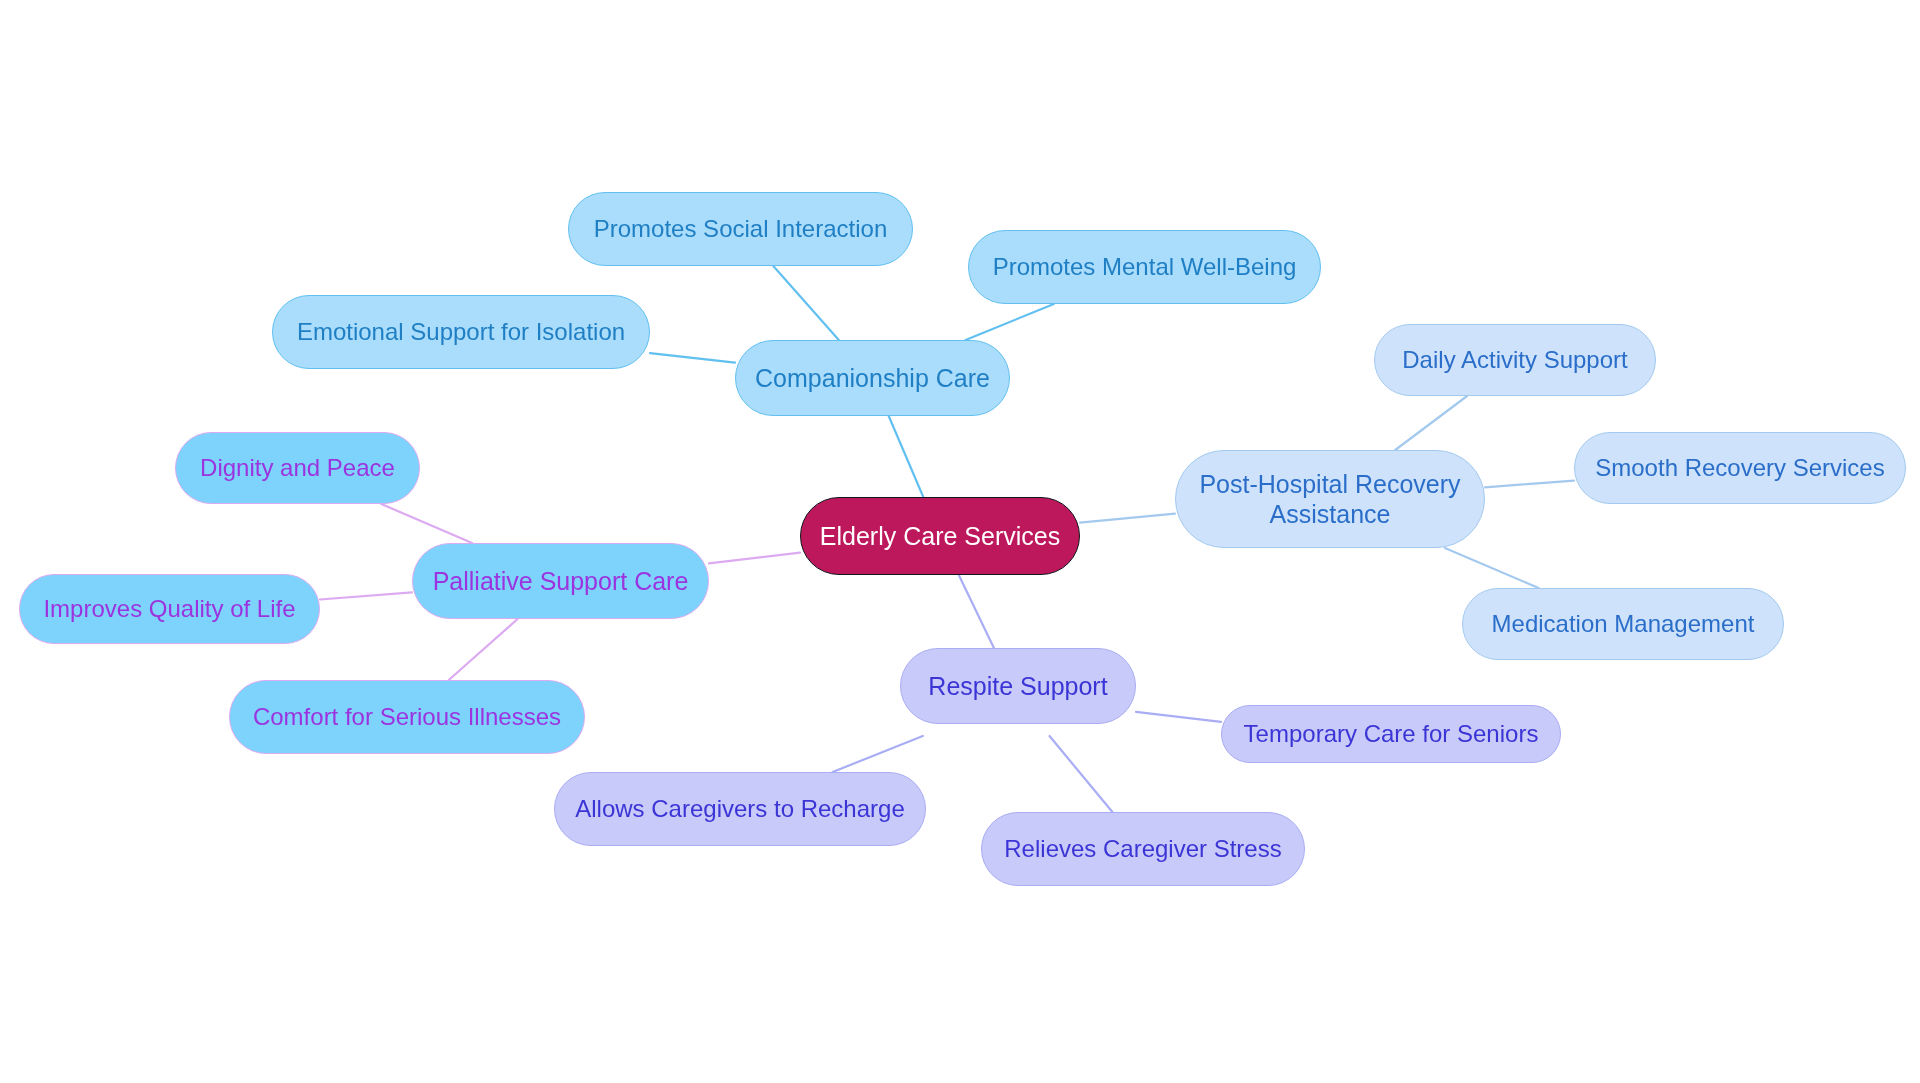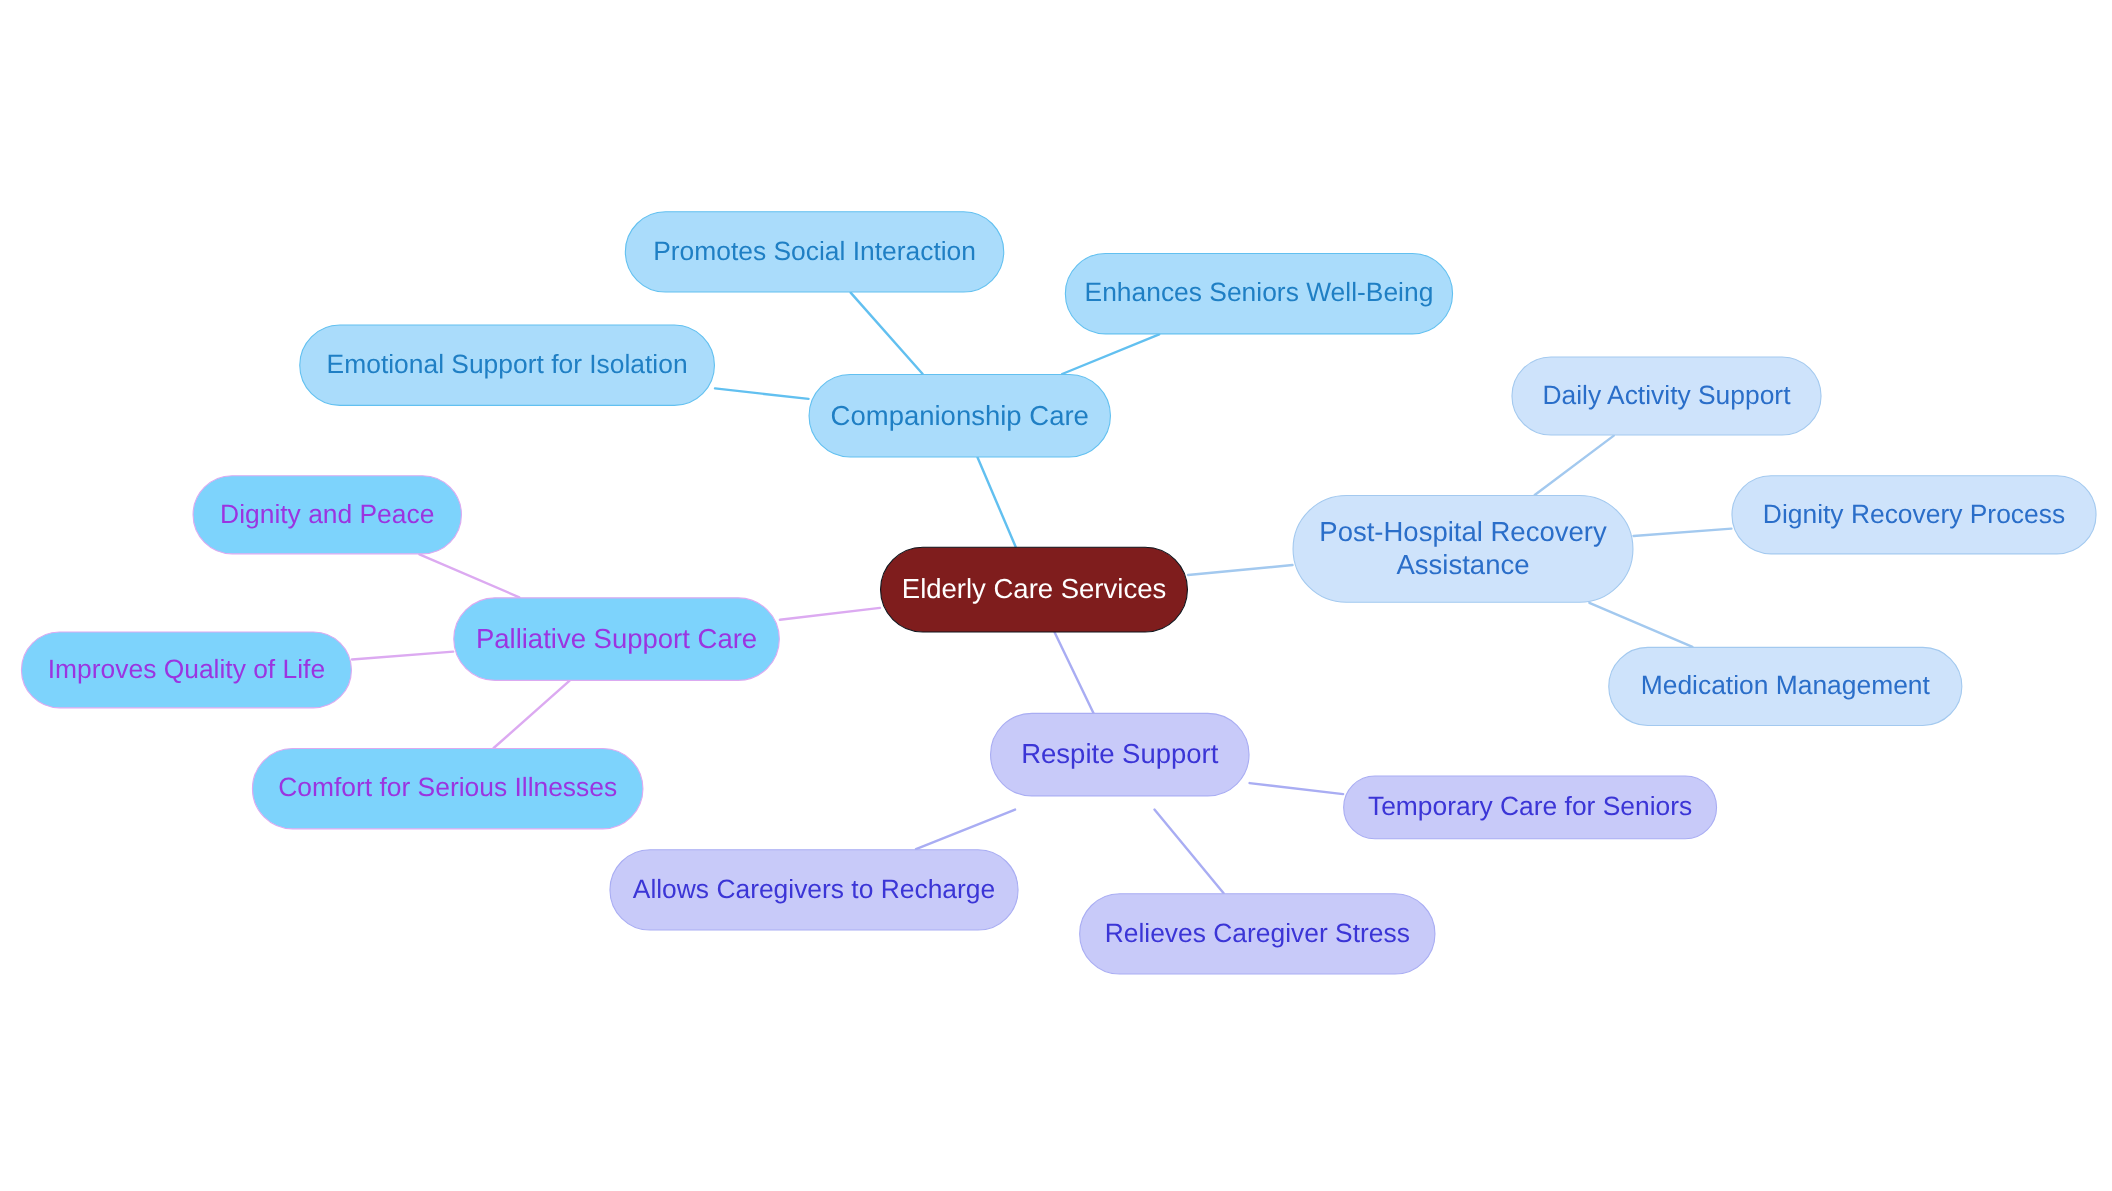--- a/index.html
+++ b/index.html
@@ -35,21 +35,21 @@
     justify-content: center;
     text-align: center;
     border-radius: 999px;
     border-style: solid;
     border-width: 1.5px;
     line-height: 1.22;
     white-space: pre-line;
     padding: 0 14px;
   }
   .node-root {
-    background: #7f1d1d;
+    background: #be185d;
     border-color: #10141c;
     color: #ffffff;
     font-size: 25px;
     border-radius: 40px;
   }
   .node-branch {
     font-size: 25px;
   }
   .node-leaf {
     font-size: 24px;
@@ -94,26 +94,26 @@
       <line x1="1049.5" y1="736.0" x2="1112.4" y2="812.0" stroke="#a9adf3" stroke-width="2.2" stroke-linecap="round"></line>
       <line x1="922.8" y1="736.0" x2="832.7" y2="772.0" stroke="#a9adf3" stroke-width="2.2" stroke-linecap="round"></line>
       <line x1="472.1" y1="543.0" x2="381.3" y2="504.0" stroke="#dcaaf1" stroke-width="2.2" stroke-linecap="round"></line>
       <line x1="412.0" y1="592.4" x2="320.0" y2="599.5" stroke="#dcaaf1" stroke-width="2.2" stroke-linecap="round"></line>
       <line x1="517.6" y1="619.0" x2="448.8" y2="680.0" stroke="#dcaaf1" stroke-width="2.2" stroke-linecap="round"></line>
     </svg>
   <div id="nodes">
       <div class="node node-root" style="left: 800px; top: 497px; width: 280px; height: 78px;"><span>Elderly Care Services</span></div>
       <div class="node node-branch c-companionship" style="left: 735px; top: 340px; width: 275px; height: 76px;"><span>Companionship Care</span></div>
       <div class="node node-leaf c-companionship" style="left: 568px; top: 192px; width: 345px; height: 74px;"><span>Promotes Social Interaction</span></div>
-      <div class="node node-leaf c-companionship" style="left: 968px; top: 230px; width: 353px; height: 74px;"><span>Enhances Seniors Well-Being</span></div>
+      <div class="node node-leaf c-companionship" style="left: 968px; top: 230px; width: 353px; height: 74px;"><span>Promotes Mental Well-Being</span></div>
       <div class="node node-leaf c-companionship" style="left: 272px; top: 295px; width: 378px; height: 74px;"><span>Emotional Support for Isolation</span></div>
       <div class="node node-branch c-posthospital" style="left: 1175px; top: 450px; width: 310px; height: 98px; justify-content: center;"><span>Post-Hospital Recovery
 Assistance</span></div>
       <div class="node node-leaf c-posthospital" style="left: 1374px; top: 324px; width: 282px; height: 72px;"><span>Daily Activity Support</span></div>
-      <div class="node node-leaf c-posthospital" style="left: 1574px; top: 432px; width: 332px; height: 72px;"><span>Dignity Recovery Process</span></div>
+      <div class="node node-leaf c-posthospital" style="left: 1574px; top: 432px; width: 332px; height: 72px;"><span>Smooth Recovery Services</span></div>
       <div class="node node-leaf c-posthospital" style="left: 1462px; top: 588px; width: 322px; height: 72px;"><span>Medication Management</span></div>
       <div class="node node-branch c-respite" style="left: 900px; top: 648px; width: 236px; height: 76px;"><span>Respite Support</span></div>
       <div class="node node-leaf c-respite" style="left: 1221px; top: 705px; width: 340px; height: 58px;"><span>Temporary Care for Seniors</span></div>
       <div class="node node-leaf c-respite" style="left: 981px; top: 812px; width: 324px; height: 74px;"><span>Relieves Caregiver Stress</span></div>
       <div class="node node-leaf c-respite" style="left: 554px; top: 772px; width: 372px; height: 74px;"><span>Allows Caregivers to Recharge</span></div>
       <div class="node node-branch c-palliative" style="left: 412px; top: 543px; width: 297px; height: 76px;"><span>Palliative Support Care</span></div>
       <div class="node node-leaf c-palliative" style="left: 175px; top: 432px; width: 245px; height: 72px;"><span>Dignity and Peace</span></div>
       <div class="node node-leaf c-palliative" style="left: 19px; top: 574px; width: 301px; height: 70px;"><span>Improves Quality of Life</span></div>
       <div class="node node-leaf c-palliative" style="left: 229px; top: 680px; width: 356px; height: 74px;"><span>Comfort for Serious Illnesses</span></div>
     </div>

